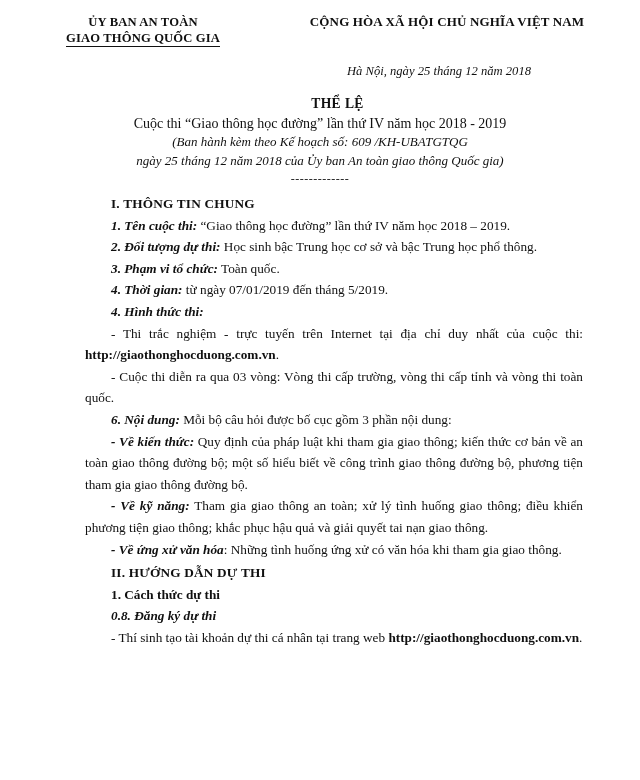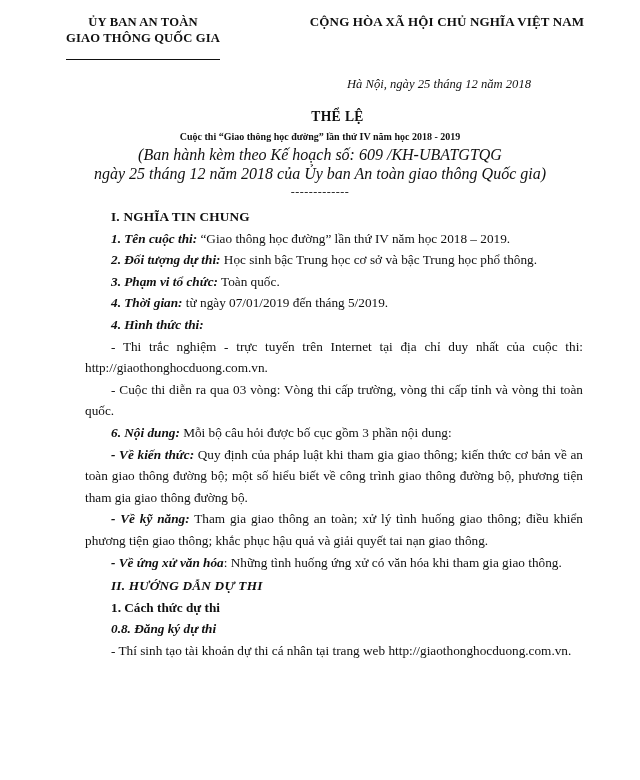--- a/index.html
+++ b/index.html
@@ -50,21 +50,21 @@
     letter-spacing: 0.15px;
     line-height: 16px;
     white-space: nowrap;
   }
   .mast-right .mast-line.big {
     font-size: 13px;
   }
   .underlined-seg {
     display: inline-block;
     border-bottom: 1.3px solid #111;
-    padding-bottom: 13px;
+    padding-bottom: 0px;
     line-height: 15px;
   }
   .datum {
     text-align: center;
     font-style: italic;
     font-size: 12.6px;
     margin-top: 17px;
     padding-right: 22px;
     padding-left: 260px;
     white-space: nowrap;
@@ -76,28 +76,28 @@
     margin-top: 16px;
   }
   .t-main {
     font-weight: bold;
     font-size: 13.6px;
     letter-spacing: 0.4px;
     line-height: 18px;
     padding-left: 35px;
   }
   .t-sub {
-    font-weight: bold;
-    font-size: 10px;
+    font-weight: normal;
+    font-size: 14px;
     line-height: 19px;
     margin-top: 1px;
   }
   .t-it {
     font-style: italic;
-    font-size: 16px;
+    font-size: 13px;
     line-height: 18.5px;
   }
   .dashes {
     font-size: 12px;
     letter-spacing: 0.5px;
     line-height: 15px;
     margin-top: 2px;
     color: #222;
   }
 
@@ -126,24 +126,24 @@
     letter-spacing: 0.2px;
   }
   .lbl {
     font-weight: bold;
     font-style: italic;
   }
   .lbl-up {
     font-weight: bold;
   }
   .url {
-    font-weight: normal;
+    font-weight: bold;
     margin-top: 24px;
   }
-  .gap-sm { margin-top: 2px !important; font-style: italic; }
+  .gap-sm { margin-top: 2px !important; }
 </style>
 </head>
 <body>
 
 <div class="page">
 
   <div class="masthead">
     <div class="mast-left">
       <div class="mast-line">ỦY BAN AN TOÀN</div>
       <div class="mast-line">
@@ -160,21 +160,21 @@
   <div class="titleblock">
     <div class="t-main">THỂ LỆ</div>
     <div class="t-sub">Cuộc thi “Giao thông học đường” lần thứ IV năm học 2018 - 2019</div>
     <div class="t-it">(Ban hành kèm theo Kế hoạch số: 609 /KH-UBATGTQG</div>
     <div class="t-it">ngày 25  tháng 12  năm 2018 của Ủy ban An toàn giao thông Quốc gia)</div>
     <div class="dashes">-------------</div>
   </div>
 
   <div class="body">
 
-    <p class="h-roman">I. NGHĨA TIN CHUNG</p>
+    <p class="h-roman">I. THÔNG TIN CHUNG</p>
 
     <p class="indent">
       <span class="lbl">1. Tên cuộc thi:</span><span> “Giao thông học đường” lần thứ IV năm học 2018 – 2019.</span>
     </p>
 
     <p class="indent">
       <span class="lbl">2. Đối tượng dự thi:</span><span> Học sinh bậc Trung học cơ sở và bậc Trung học phổ thông.</span>
     </p>
 
     <p class="indent">

